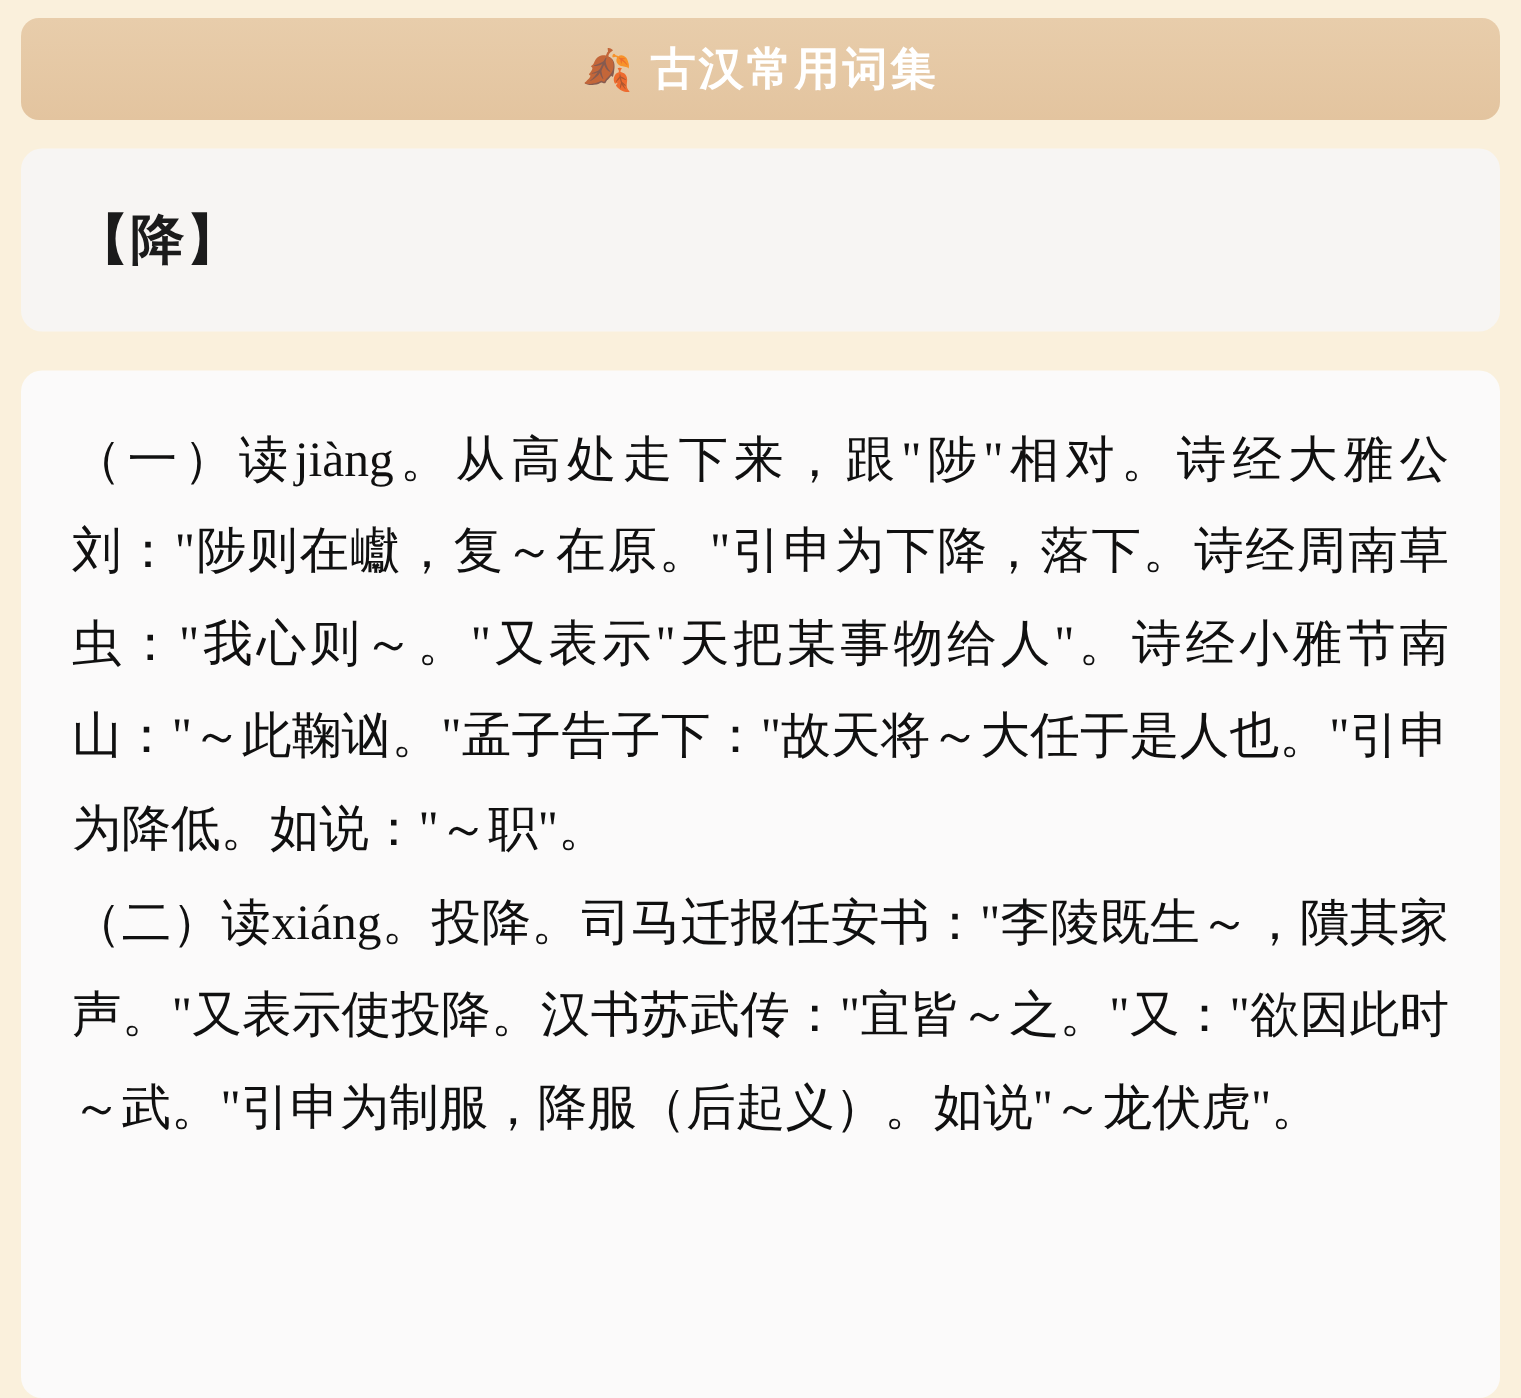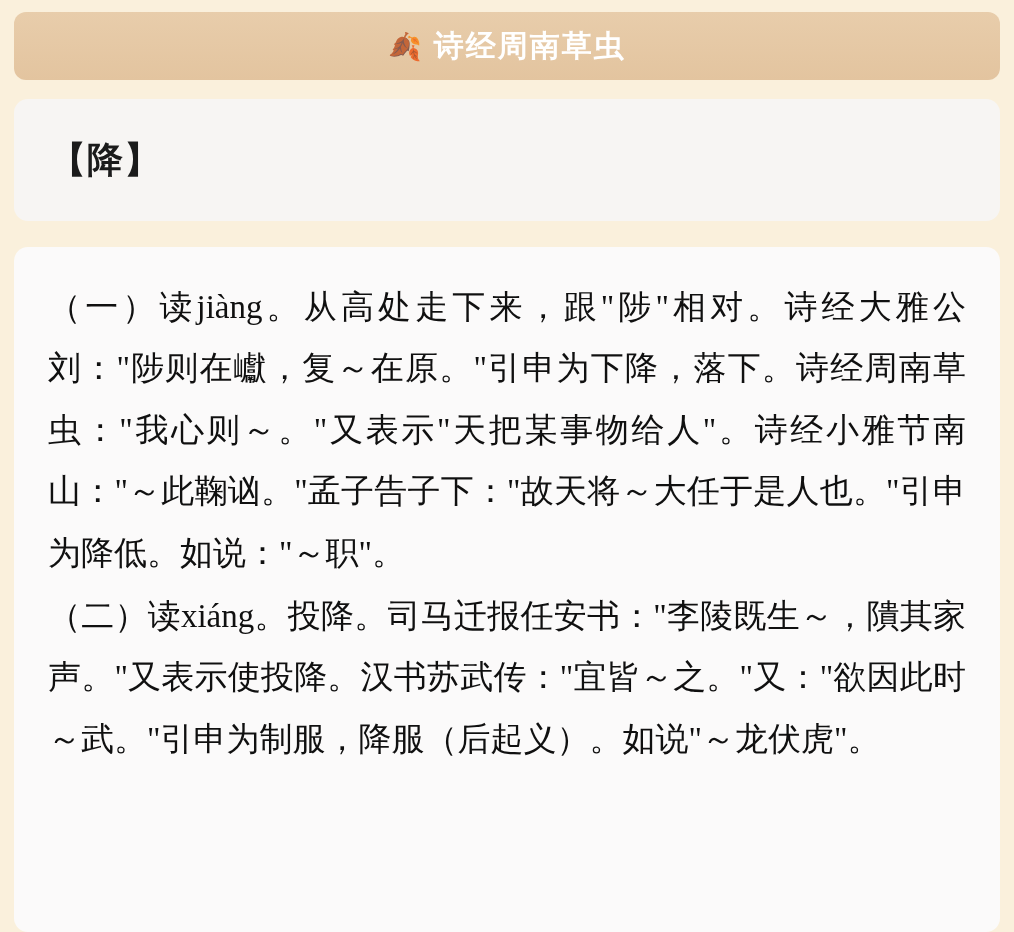--- a/index.html
+++ b/index.html
@@ -81,21 +81,21 @@
     margin-top: 2px;
   }
 </style>
 </head>
 <body>
 
 <div class="page">
 
   <div class="header">
     <span class="header-icon">🍂</span>
-    <span class="header-title">诗经周南草虫</span>
+    <span class="header-title">古汉常用词集</span>
   </div>
 
   <div class="entry-card">
     <span class="entry-headword">【降】</span>
   </div>
 
   <div class="content-card">
     <p class="para">（一）读jiàng。从高处走下来，跟"陟"相对。诗经大雅公刘："陟则在巘，复～在原。"引申为下降，落下。诗经周南草虫："我心则～。"又表示"天把某事物给人"。诗经小雅节南山："～此鞠讻。"孟子告子下："故天将～大任于是人也。"引申为降低。如说："～职"。</p>
     <p class="para">（二）读xiáng。投降。司马迁报任安书："李陵既生～，隤其家声。"又表示使投降。汉书苏武传："宜皆～之。"又："欲因此时～武。"引申为制服，降服（后起义）。如说"～龙伏虎"。</p>
   </div>

